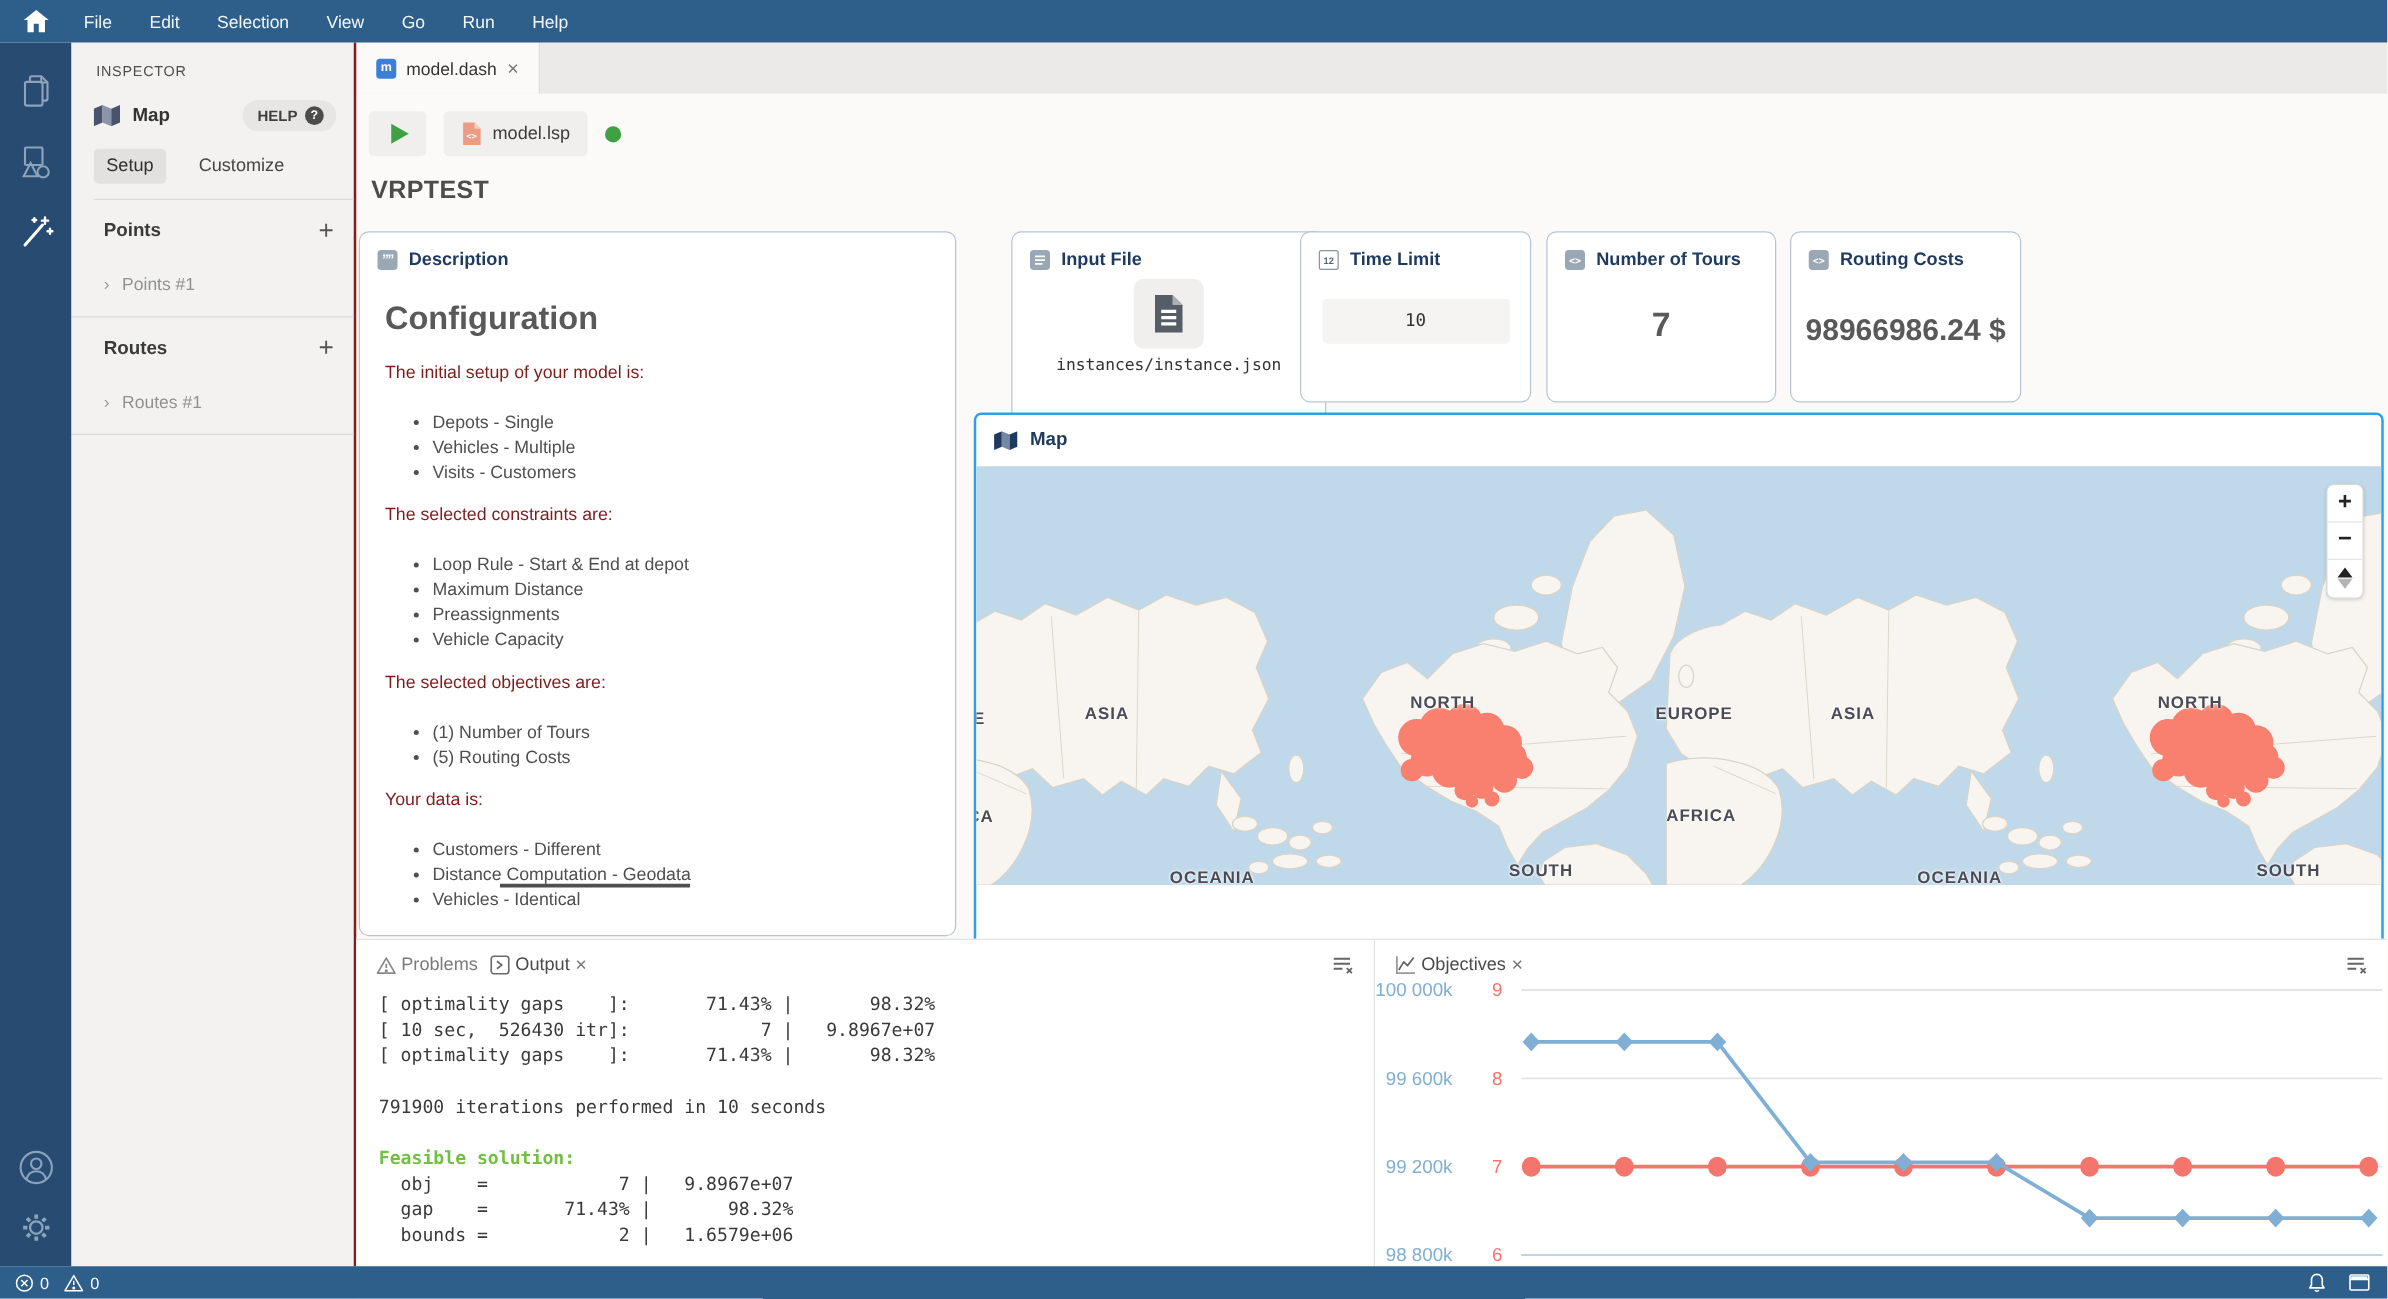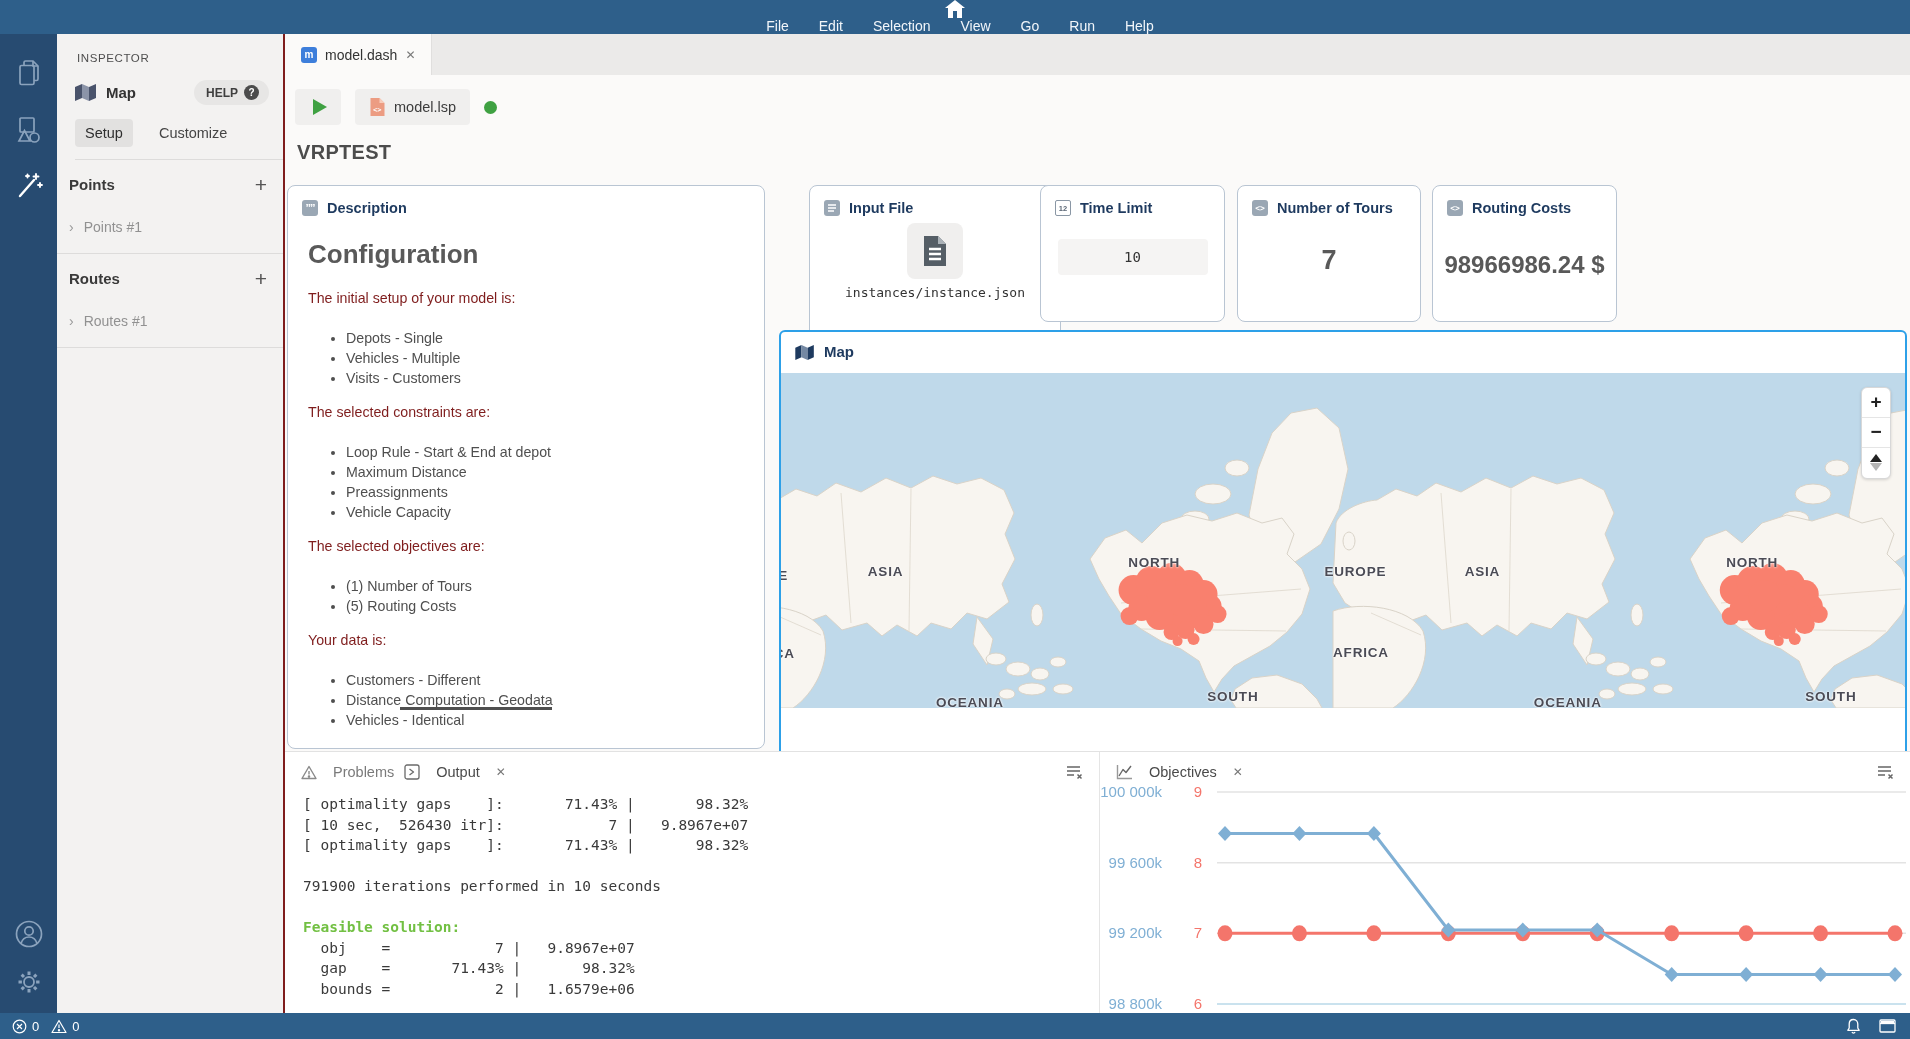--- a/index.html
+++ b/index.html
@@ -1,20 +1,20 @@
 <!DOCTYPE html>
 <html><head>
 <meta charset="utf-8">
 <style>
   * { margin:0; padding:0; box-sizing:border-box; }
   html,body { width:1910px; height:1039px; }
   body { position:relative; font-family:"Liberation Sans",sans-serif; background:#fbfaf9; overflow:hidden; color:#444; }
 
   
-  .titlebar { position:absolute; left:0; top:0; right:0; height:34px; background:#2e5f8a; display:flex; align-items:center; z-index:40;flex-direction:column; }
+  .titlebar { position:absolute; left:0; top:0; right:0; height:34px; background:#2e5f8a; display:flex; align-items:center; z-index:40; }
   .home-btn { width:57px; display:flex; justify-content:center; align-items:center; }
   .menus { display:flex; gap:30px; margin-left:10px; }
   .menus span { color:#f2f6fa; font-size:14px; cursor:default; }
 
   
   .activitybar { position:absolute; left:0; top:34px; width:57px; bottom:26px; background:#274b71; display:flex; flex-direction:column; align-items:center; z-index:30; }
   .ab-icon { width:34px; height:34px; display:flex; align-items:center; justify-content:center; color:#8ba3bd; margin-top:22px; }
   .ab-icon.active { color:#ffffff; }
   .ab-spacer { flex:1; }
   .ab-bottom { margin-top:0; margin-bottom:14px; }
@@ -22,21 +22,21 @@
   
   .sidebar { position:absolute; left:57px; top:34px; width:228px; bottom:26px; background:#f3f2f1; border-right:2px solid #7f1d1d; z-index:20; }
   .sb-title { padding:18px 0 0 20px; font-size:11.5px; letter-spacing:.6px; color:#4e4e4e; }
   .widget-row { display:flex; align-items:center; margin:16px 14px 0 18px; }
   .widget-name { font-weight:bold; font-size:15px; color:#333; margin-left:9px; }
   .help-pill { margin-left:auto; background:#e7e6e5; border-radius:13px; padding:5px 10px 5px 12px; display:flex; align-items:center; gap:6px; font-size:12px; font-weight:bold; color:#3f3f3f; cursor:pointer; }
   .help-q { width:15px; height:15px; border-radius:50%; background:#4c4c4c; color:#fff; font-size:10px; display:flex; align-items:center; justify-content:center; }
   .sb-tabs { display:flex; align-items:flex-start; gap:16px; margin:14px 0 0 18px; padding-bottom:12px; border-bottom:1px solid #dddcdb; }
   .sb-tab { font-size:14.5px; color:#454545; padding:6px 10px; border-radius:4px; cursor:pointer; }
   .sb-tab.active { background:#e2e1e0; color:#2f2f2f; }
-  .sb-section { padding:16px 16px 18px 12px; border-bottom:1px solid #dddcdb; }
+  .sb-section { padding:16px 16px 18px 26px; border-bottom:1px solid #dddcdb; }
   .sb-sec-head { display:flex; align-items:center; }
   .sb-sec-title { font-weight:bold; font-size:15px; color:#3a3a3a; }
   .sb-plus { margin-left:auto; font-size:21px; font-weight:300; color:#555; line-height:16px; cursor:pointer; }
   .sb-item { display:flex; align-items:center; gap:10px; margin-top:26px; color:#919191; font-size:14px; cursor:pointer; }
   .sb-chev { font-size:14px; color:#9a9a9a; }
 
   
   .main { position:absolute; left:285px; top:34px; right:0; bottom:26px; background:#fbfaf9; }
   .tabbar { height:41px; background:#ebeae9; display:flex; }
   .ed-tab { display:flex; align-items:center; gap:8px; background:#fbfaf9; padding:0 16px; border-right:1px solid #e0dfde; cursor:pointer; }
@@ -95,21 +95,21 @@
   .mz-btn:last-child { border-bottom:none; }
   .mz-pitch { flex-direction:column; gap:1px; }
   .tri-up { width:0;height:0;border-left:6px solid transparent;border-right:6px solid transparent;border-bottom:8px solid #222; }
   .tri-dn { width:0;height:0;border-left:6px solid transparent;border-right:6px solid transparent;border-top:8px solid #b5b5b5; }
 
   
   .bottom { position:absolute; left:0; right:0; top:676px; height:303px; background:#fff; border-top:1px solid #e2e2e2; display:flex; z-index:25; }
   .panel-left { width:815px; position:relative; }
   .panel-right { flex:1; border-left:1px solid #e5e5e5; position:relative; }
   .panel-head { display:flex; align-items:center; gap:10px; padding:12px 16px 0 16px; }
-  .ptab { display:flex; align-items:center; gap:16px; cursor:pointer; }
+  .ptab { display:flex; align-items:center; gap:4px; cursor:pointer; }
   .ptab-label { font-size:14.5px; }
   .ptab.dim .ptab-label { color:#7a7a7a; }
   .ptab.act .ptab-label { color:#4a4a4a; }
   .head-right { margin-left:auto; cursor:pointer; }
   .console { margin:14px 0 0 18px; font-family:"DejaVu Sans Mono",monospace; font-size:14.5px; line-height:20.5px; color:#3a3a3a; white-space:pre; }
   .console .green { color:#72c043; font-weight:bold; }
   #objectives-chart { display:block; margin-top:2px; }
 
   
   .statusbar { position:absolute; left:0; right:0; bottom:0; height:26px; background:#2e5f8a; color:#fff; display:flex; align-items:center; font-size:13px; z-index:50; }

